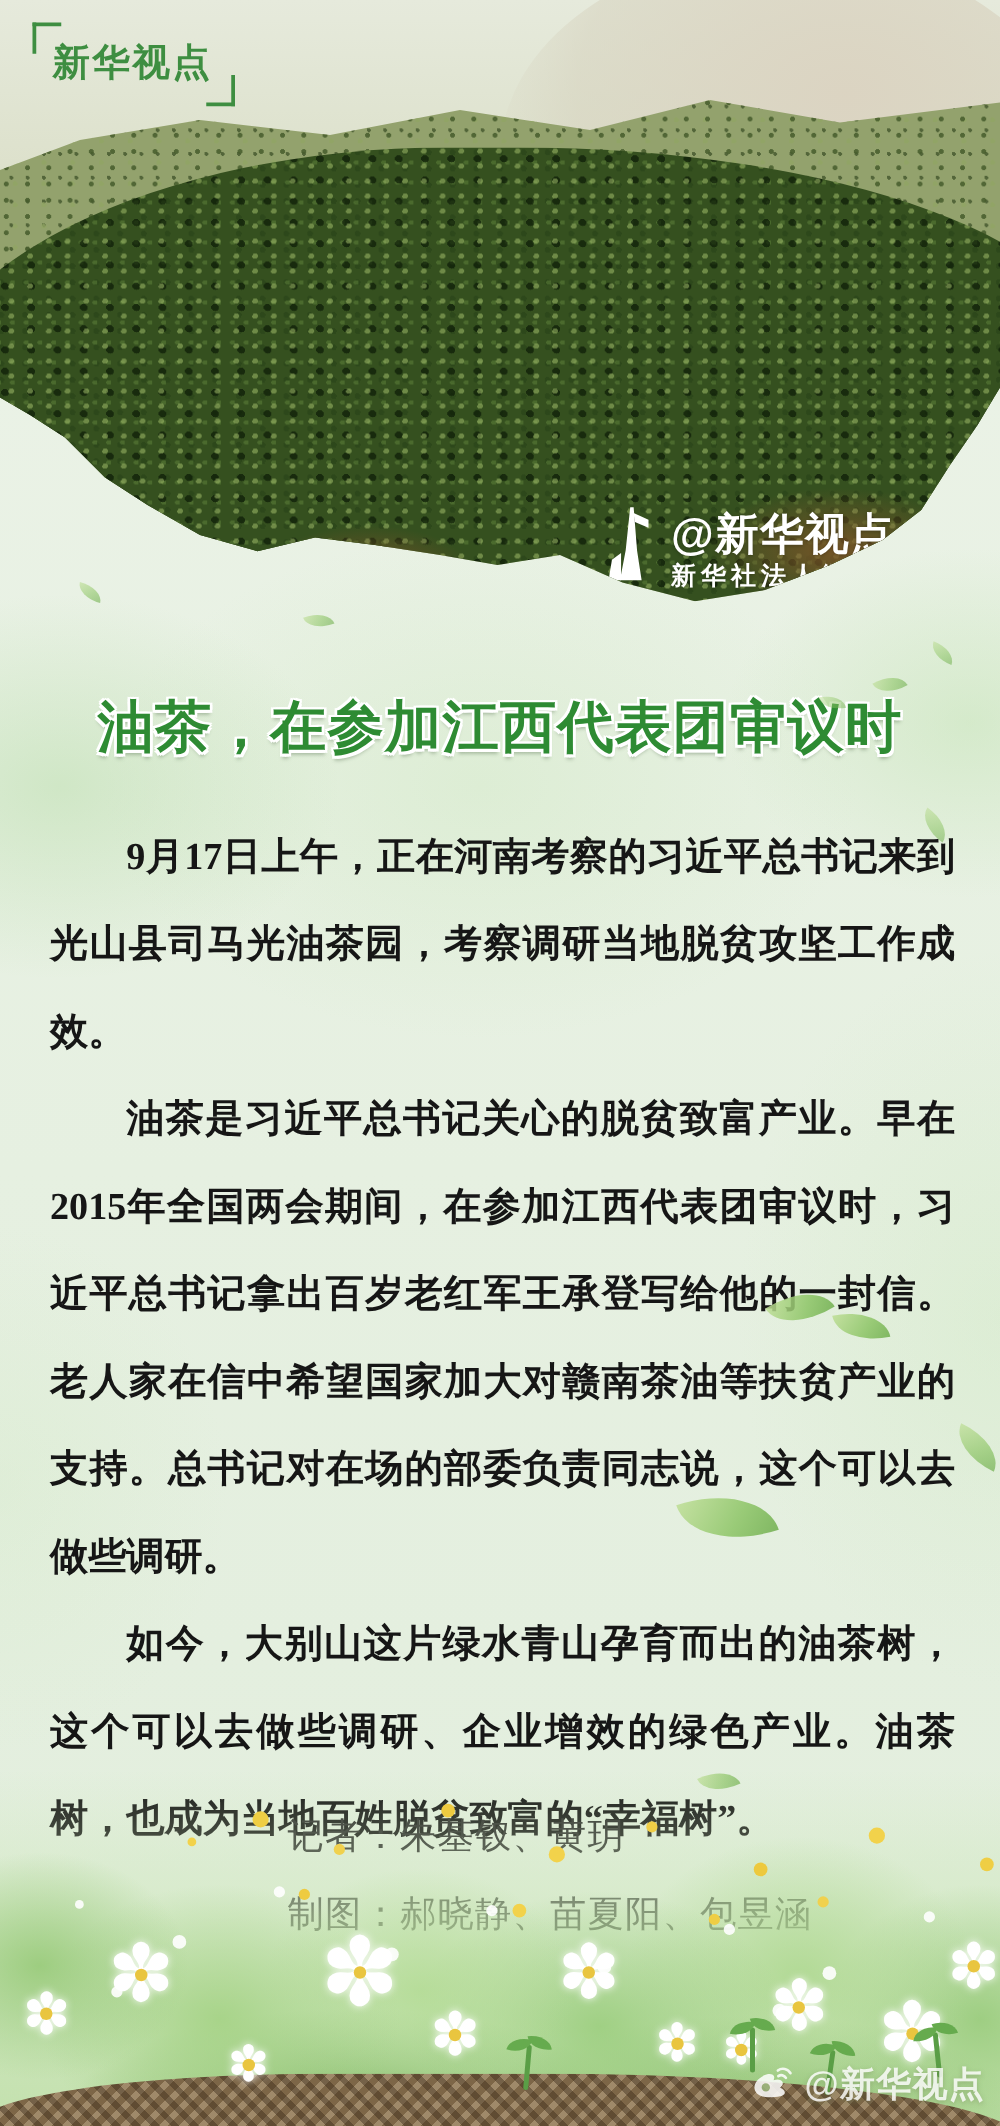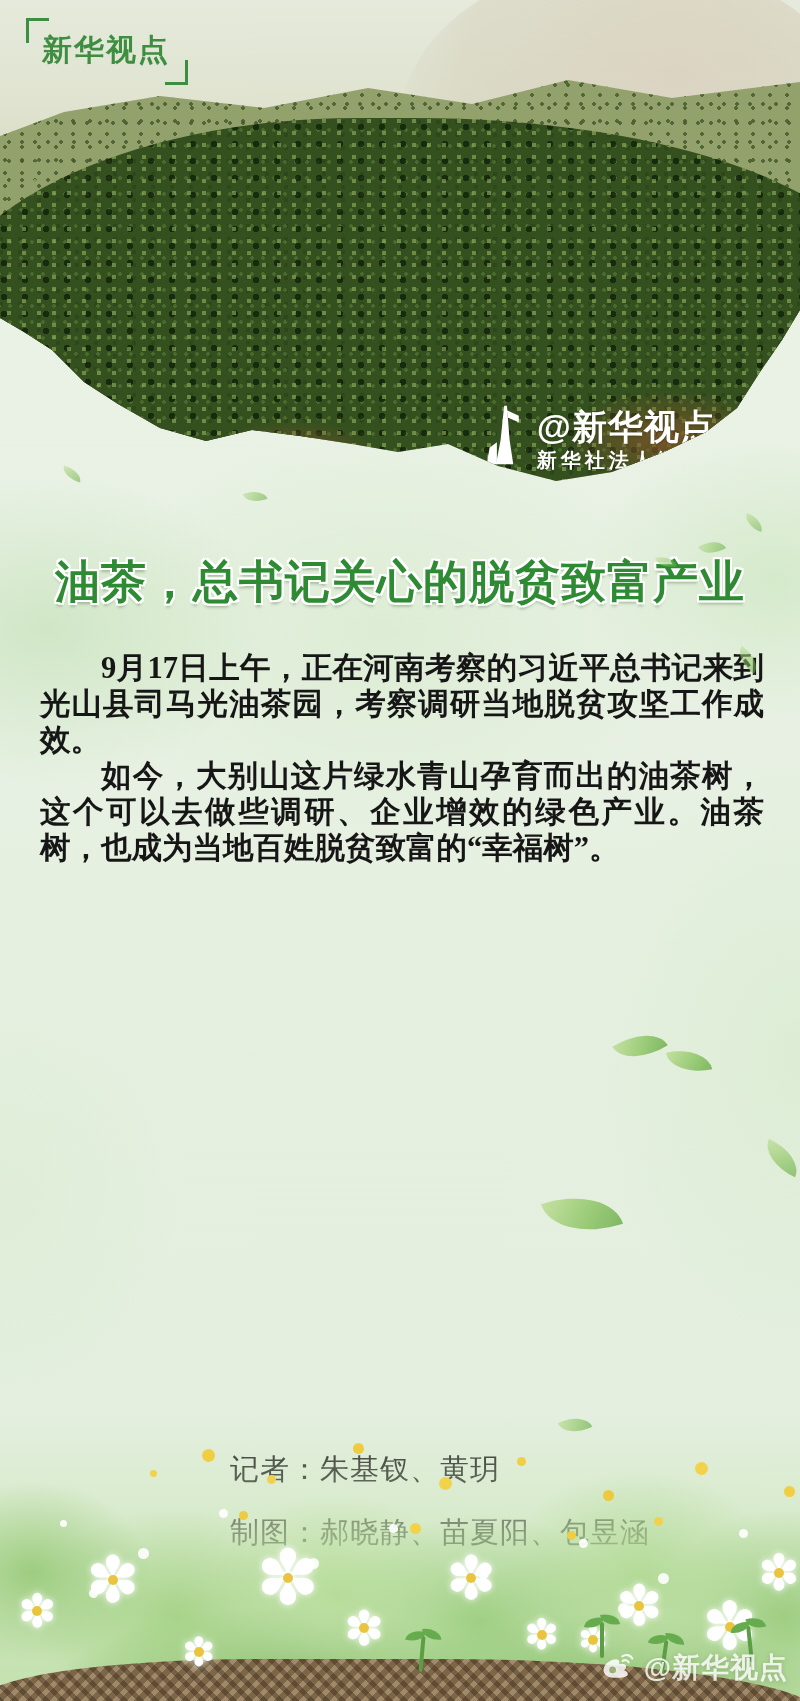--- a/index.html
+++ b/index.html
@@ -62,21 +62,21 @@
     border-right:3px solid #3e8e41;border-bottom:3px solid #3e8e41;}
 
   
   .title{position:absolute;left:0;right:0;top:552px;margin:0;text-align:center;
     font-size:45px;font-weight:900;color:#2e8b33;letter-spacing:1px;
     text-shadow:-2px -2px 0 #fff,2px -2px 0 #fff,-2px 2px 0 #fff,2px 2px 0 #fff,
       -2px 0 0 #fff,2px 0 0 #fff,0 -2px 0 #fff,0 2px 0 #fff,0 4px 3px rgba(60,90,55,.35);}
 
   
   .body-text{position:absolute;left:40px;right:36px;top:650px;
-    font-size:30.5px;font-weight:700;line-height:36px;color:#161616;text-align:justify;}
+    font-size:30.5px;font-weight:700;line-height:70px;color:#161616;text-align:justify;}
   .body-text p{margin:0;text-indent:2em;}
 
   
   .credits{position:absolute;left:230px;top:1438px;font-size:29px;font-weight:400;
     line-height:63px;color:#2b2b2b;letter-spacing:1px;}
 
   
   .leaf{position:absolute;background:linear-gradient(135deg,#bede95 0%,#8cc465 60%,#6fae4d 100%);
     border-radius:0 100% 0 100%;opacity:.85;}
 
@@ -151,24 +151,25 @@
         <div class="wm-handle">@新华视点</div>
         <div class="wm-sub">新华社法人微博</div>
       </div>
     </div>
   </div>
 
   <div class="badge">
     <span>新华视点</span>
   </div>
 
-  <h1 class="title">油茶，总书记关心的脱贫致富产业</h1>
+  <h1 class="title">油茶，在参加江西代表团审议时</h1>
 
   <div class="body-text">
     <p>9月17日上午，正在河南考察的习近平总书记来到光山县司马光油茶园，考察调研当地脱贫攻坚工作成效。</p>
+    <p>油茶是习近平总书记关心的脱贫致富产业。早在2015年全国两会期间，在参加江西代表团审议时，习近平总书记拿出百岁老红军王承登写给他的一封信。老人家在信中希望国家加大对赣南茶油等扶贫产业的支持。总书记对在场的部委负责同志说，这个可以去做些调研。</p>
     <p>如今，大别山这片绿水青山孕育而出的油茶树，这个可以去做些调研、企业增效的绿色产业。油茶树，也成为当地百姓脱贫致富的“幸福树”。</p>
   </div>
 
   <div class="credits">
     <div>记者：朱基钗、黄玥</div>
     <div>制图：郝晓静、苗夏阳、包昱涵</div>
   </div>
 
   <div class="leaf" style="left:700px;top:540px;width:24px;height:15px;transform:rotate(-30deg);opacity:.6;"></div>
   <div class="leaf" style="left:744px;top:516px;width:20px;height:13px;transform:rotate(20deg);opacity:.55;"></div>

